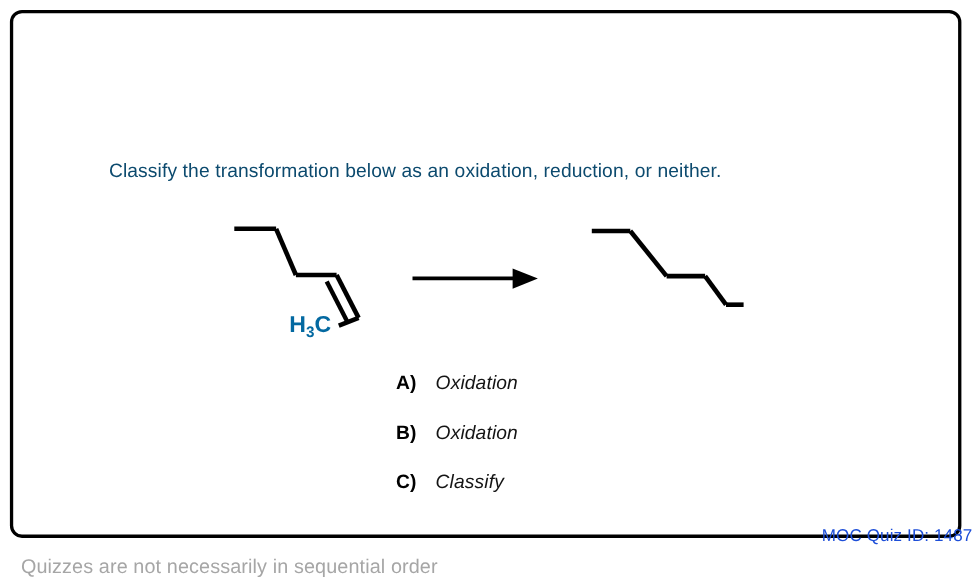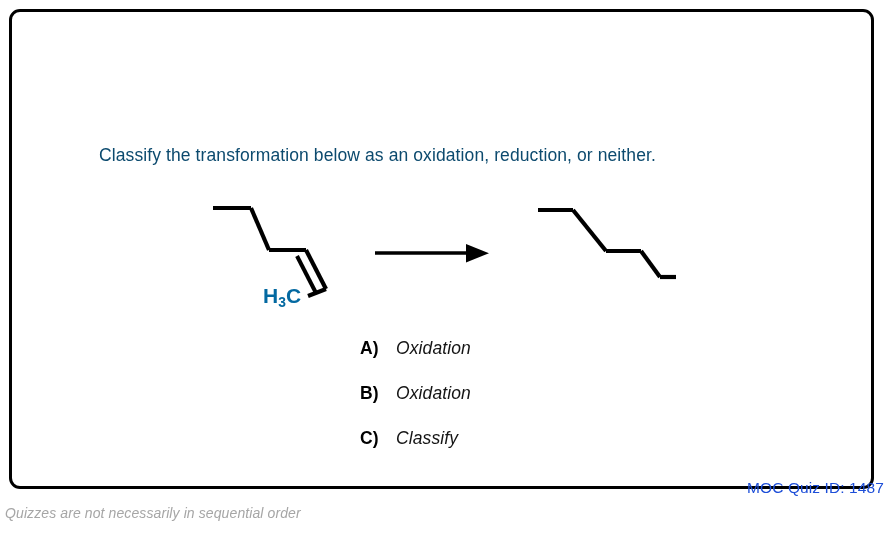--- a/index.html
+++ b/index.html
@@ -96,24 +96,23 @@
     font-size: 17.5px;
     font-weight: normal;
     color: #141414;
     letter-spacing: 0.1px;
     font-style: italic;
   }
 
   
   #footer-note {
     position: absolute;
-    left: 5px;
+    left: 19px;
     top: 505px;
-    font-size: 14px;
-    font-style: italic;
+    font-size: 18px;
     color: #a6a6a6;
     letter-spacing: 0.1px;
     white-space: nowrap;
   }
   #footer-quiz-id {
     position: absolute;
     right: 6px;
     top: 479px;
     font-size: 15.5px;
     font-style: normal;

